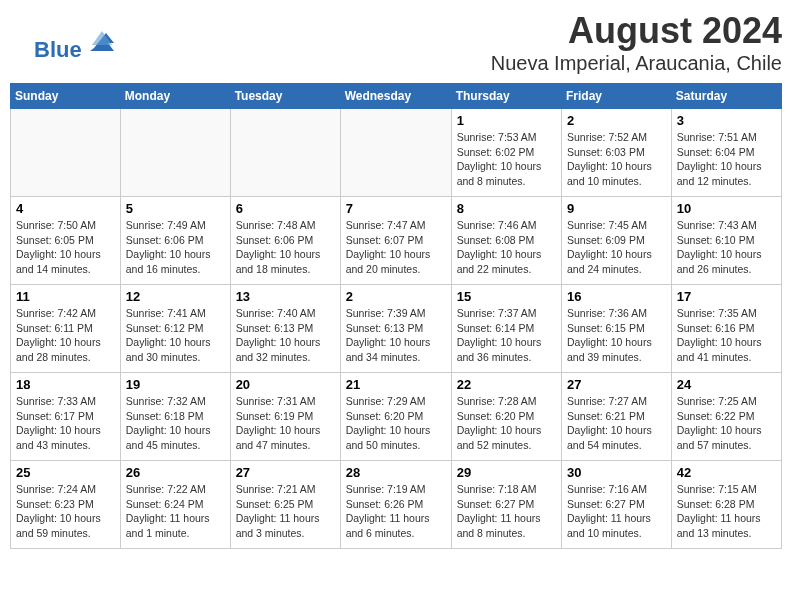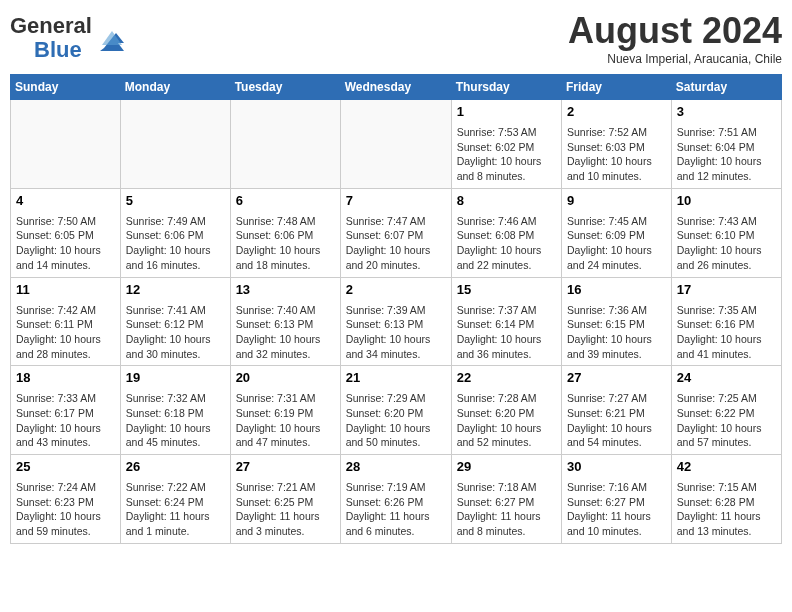--- a/index.html
+++ b/index.html
@@ -35,21 +35,21 @@
     }
     .title-block {
       text-align: right;
     }
     .month-year {
       font-size: 36px;
       font-weight: bold;
       color: #333;
     }
     .location {
-      font-size: 12px;
+      font-size: 20px;
       color: #333;
     }
     .calendar {
       width: 100%;
       border-collapse: collapse;
       font-size: 11px;
     }
     .calendar th {
       background: #2e6db4;
       color: #fff;
@@ -72,31 +72,30 @@
     .day-num {
       font-weight: bold;
       font-size: 13px;
       display: block;
       margin-bottom: 2px;
     }
     .day-info {
       color: #333;
       font-size: 10.5px;
       line-height: 1.4;
-      margin-top: 6px;
     }
   </style>
 </head>
 <body>
 
 <div class="header">
   <div class="logo">
     <div>
       <span class="logo-text">
-        <span class="logo-general">General</span><br>
+        <br>
         <span class="logo-blue">Blue</span>
       </span>
     </div>
     <svg class="logo-icon" viewBox="0 0 30 30">
       <polygon points="8,25 20,10 28,20 22,20 28,28 4,28" fill="#2e6db4"></polygon>
       <polygon points="16,8 26,22 6,22" fill="#5a9fd4" opacity="0.6"></polygon>
     </svg>
   </div>
   <div class="title-block">
     <div class="month-year">August 2024</div>

